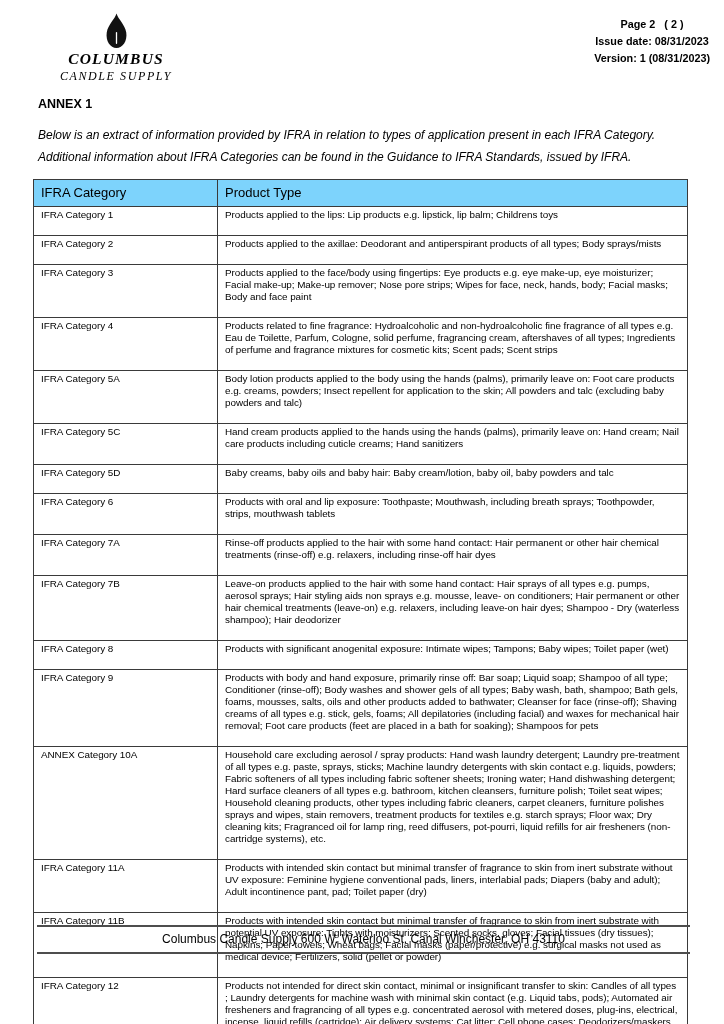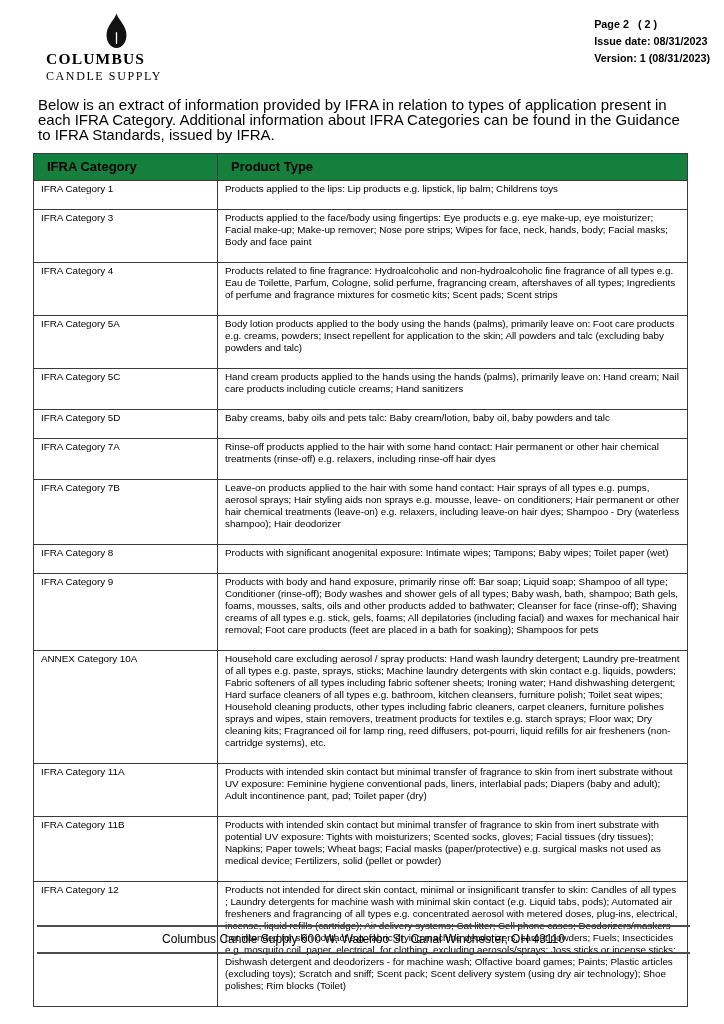--- a/index.html
+++ b/index.html
@@ -17,75 +17,77 @@
   }
   
   .top {
     display: flex;
     justify-content: space-between;
     align-items: flex-start;
     padding: 13px 14px 0 46px;
   }
   .logo {
     width: 140px;
-    text-align: left;
+    text-align: center;
+    font-style: italic;
   }
   .logo svg { display: block; margin: 0 auto; }
   .logo-name {
     font-family: "Liberation Serif", serif;
     font-weight: 700;
     font-size: 15.5px;
     letter-spacing: 1.2px;
     margin-top: 1px;
     white-space: nowrap;
   }
   .logo-sub {
     font-family: "Liberation Serif", serif;
     font-size: 12px;
     letter-spacing: 1.6px;
     margin-top: 1px;
     white-space: nowrap;
   }
   .page-info {
-    text-align: left;
+    text-align: center;
     font-size: 10.8px;
     font-weight: 700;
     line-height: 17px;
     padding-top: 3px;
   }
   .page-info .pg { white-space: pre; }
   
   .annex {
     font-weight: 700;
     font-size: 12.5px;
     margin: 13px 0 0 38px;
   }
   .intro {
-    font-size: 15px;
-    line-height: 15px;
+    font-size: 12px;
+    line-height: 22px;
     margin: 13px 36px 0 38px;
+    font-style: italic;
   }
   
   table.ifra {
     border-collapse: collapse;
     table-layout: fixed;
     width: 655px;
     margin: 11px 0 0 33px;
   }
   table.ifra col.c1 { width: 184px; }
   table.ifra th, table.ifra td {
     border: 1px solid #3a3a3a;
     vertical-align: top;
     text-align: left;
   }
   table.ifra th {
-    background: #15803d;
-    font-weight: 700;
+    background: #7dd3fc;
+    font-weight: 400;
     font-size: 13px;
-    padding: 5px 6px 6px 13px;
+    padding: 5px 6px 6px 7px;
   }
   table.ifra td {
     font-size: 9.9px;
     line-height: 12px;
     letter-spacing: -0.05px;
     padding: 2px 6px 14px 7px;
   }
   table.ifra td.cat-cell { white-space: nowrap; }
   
   .footer {
@@ -116,58 +118,67 @@
       <div class="logo-name">COLUMBUS</div>
       <div class="logo-sub">CANDLE SUPPLY</div>
     </div>
     <div class="page-info">
       <div class="pg">Page 2   ( 2 )</div>
       <div>Issue date: 08/31/2023</div>
       <div>Version: 1 (08/31/2023)</div>
     </div>
   </div>
 
+  <div class="annex">ANNEX 1</div>
 
   <p class="intro">Below is an extract of information provided by IFRA in relation to types of application present in each IFRA Category. Additional information about IFRA Categories can be found in the Guidance to IFRA Standards, issued by IFRA.</p>
 
   <table class="ifra">
     <colgroup>
         <col class="c1">
         <col class="c2">
       </colgroup>
     <thead>
       <tr>
         <th>IFRA Category</th>
         <th>Product Type</th>
       </tr>
     </thead>
     <tbody>
         <tr>
           <td class="cat-cell">IFRA Category 1</td>
           <td class="type-cell">Products applied to the lips: Lip products e.g. lipstick, lip balm; Childrens toys</td>
         </tr>
         <tr>
+          <td class="cat-cell">IFRA Category 2</td>
+          <td class="type-cell">Products applied to the axillae: Deodorant and antiperspirant products of all types; Body sprays/mists</td>
+        </tr>
+        <tr>
           <td class="cat-cell">IFRA Category 3</td>
           <td class="type-cell">Products applied to the face/body using fingertips: Eye products e.g. eye make-up, eye moisturizer; Facial make-up; Make-up remover; Nose pore strips; Wipes for face, neck, hands, body; Facial masks; Body and face paint</td>
         </tr>
         <tr>
           <td class="cat-cell">IFRA Category 4</td>
           <td class="type-cell">Products related to fine fragrance: Hydroalcoholic and non-hydroalcoholic fine fragrance of all types e.g. Eau de Toilette, Parfum, Cologne, solid perfume, fragrancing cream, aftershaves of all types; Ingredients of perfume and fragrance mixtures for cosmetic kits; Scent pads; Scent strips</td>
         </tr>
         <tr>
           <td class="cat-cell">IFRA Category 5A</td>
           <td class="type-cell">Body lotion products applied to the body using the hands (palms), primarily leave on: Foot care products e.g. creams, powders; Insect repellent for application to the skin; All powders and talc (excluding baby powders and talc)</td>
         </tr>
         <tr>
           <td class="cat-cell">IFRA Category 5C</td>
           <td class="type-cell">Hand cream products applied to the hands using the hands (palms), primarily leave on: Hand cream; Nail care products including cuticle creams; Hand sanitizers</td>
         </tr>
         <tr>
           <td class="cat-cell">IFRA Category 5D</td>
-          <td class="type-cell">Baby creams, baby oils and pets talc: Baby cream/lotion, baby oil, baby powders and talc</td>
+          <td class="type-cell">Baby creams, baby oils and baby hair: Baby cream/lotion, baby oil, baby powders and talc</td>
+        </tr>
+        <tr>
+          <td class="cat-cell">IFRA Category 6</td>
+          <td class="type-cell">Products with oral and lip exposure: Toothpaste; Mouthwash, including breath sprays; Toothpowder, strips, mouthwash tablets</td>
         </tr>
         <tr>
           <td class="cat-cell">IFRA Category 7A</td>
           <td class="type-cell">Rinse-off products applied to the hair with some hand contact: Hair permanent or other hair chemical treatments (rinse-off) e.g. relaxers, including rinse-off hair dyes</td>
         </tr>
         <tr>
           <td class="cat-cell">IFRA Category 7B</td>
           <td class="type-cell">Leave-on products applied to the hair with some hand contact: Hair sprays of all types e.g. pumps, aerosol sprays; Hair styling aids non sprays e.g. mousse, leave- on conditioners; Hair permanent or other hair chemical treatments (leave-on) e.g. relaxers, including leave-on hair dyes; Shampoo - Dry (waterless shampoo); Hair deodorizer</td>
         </tr>
         <tr>

